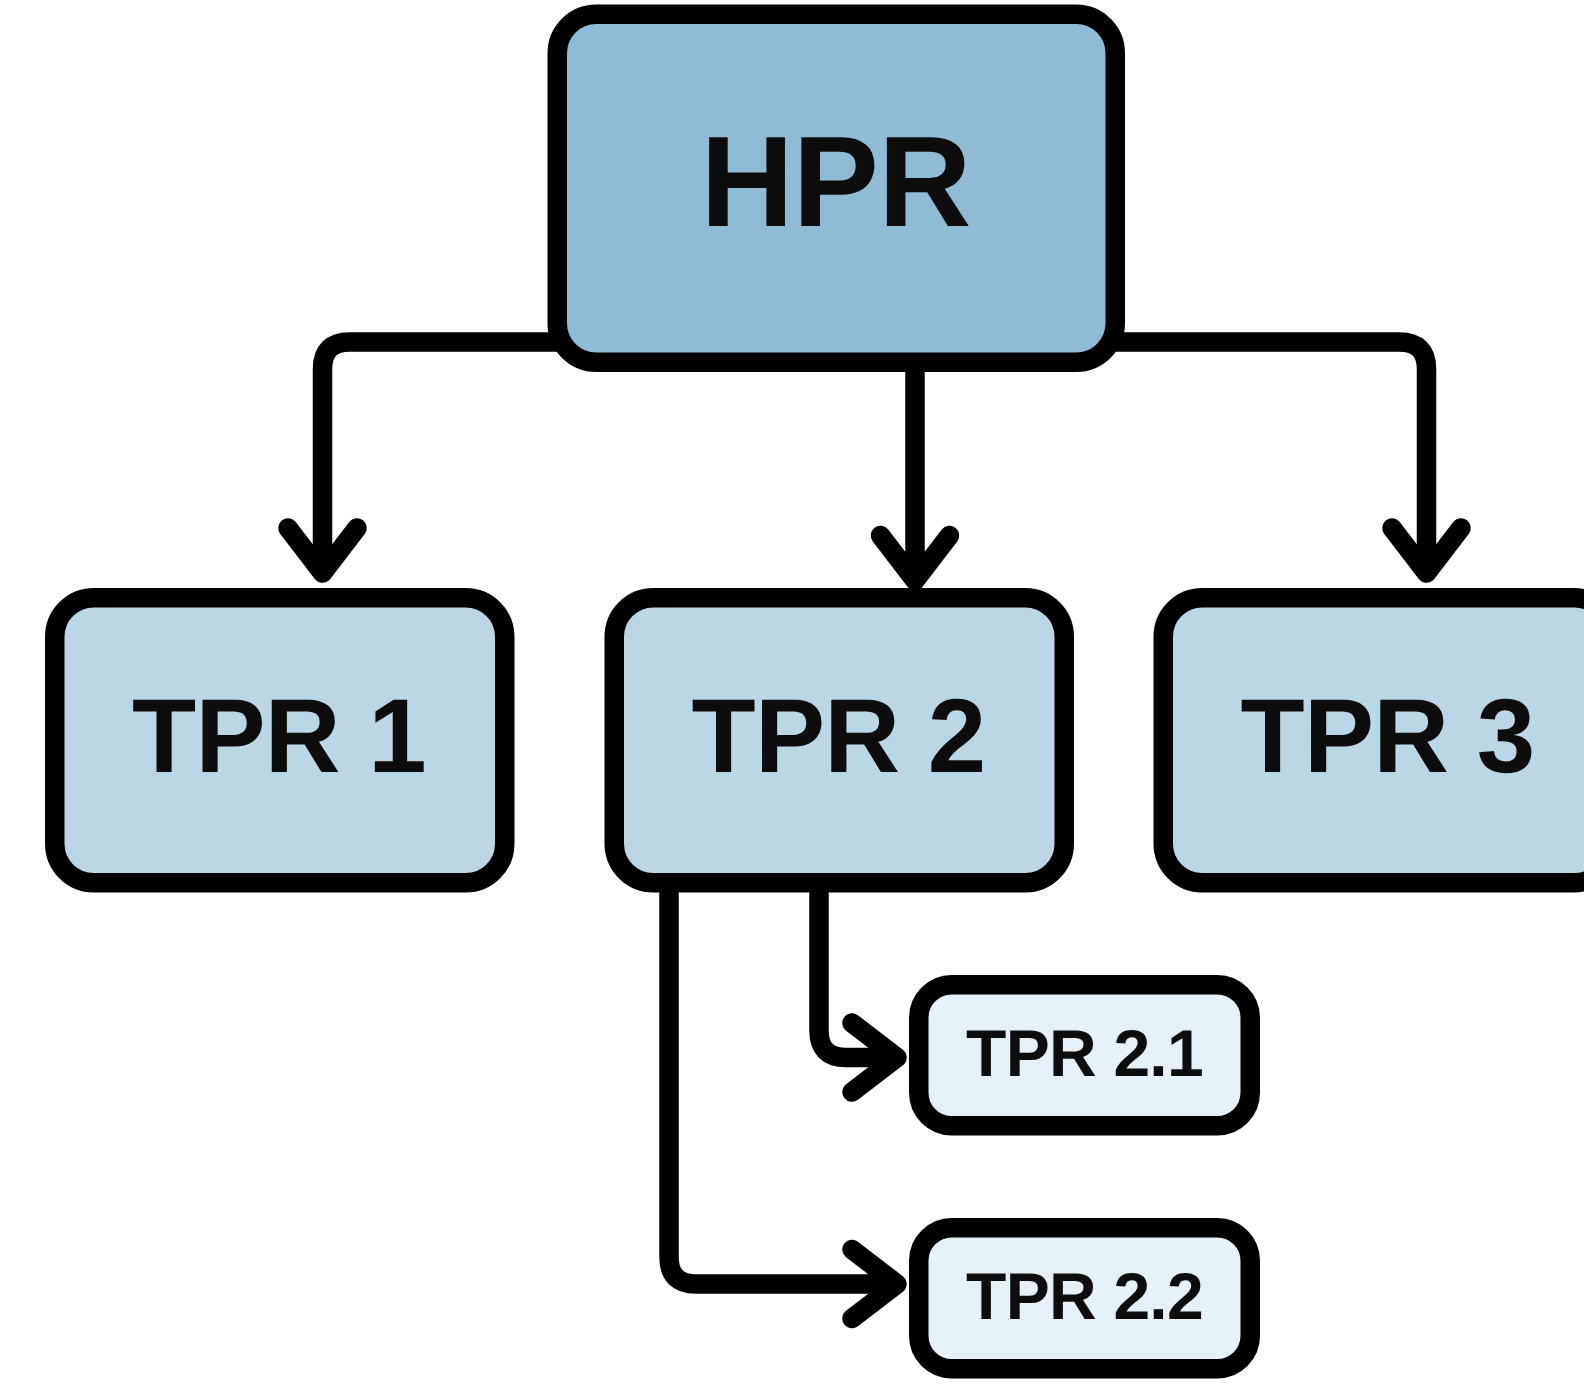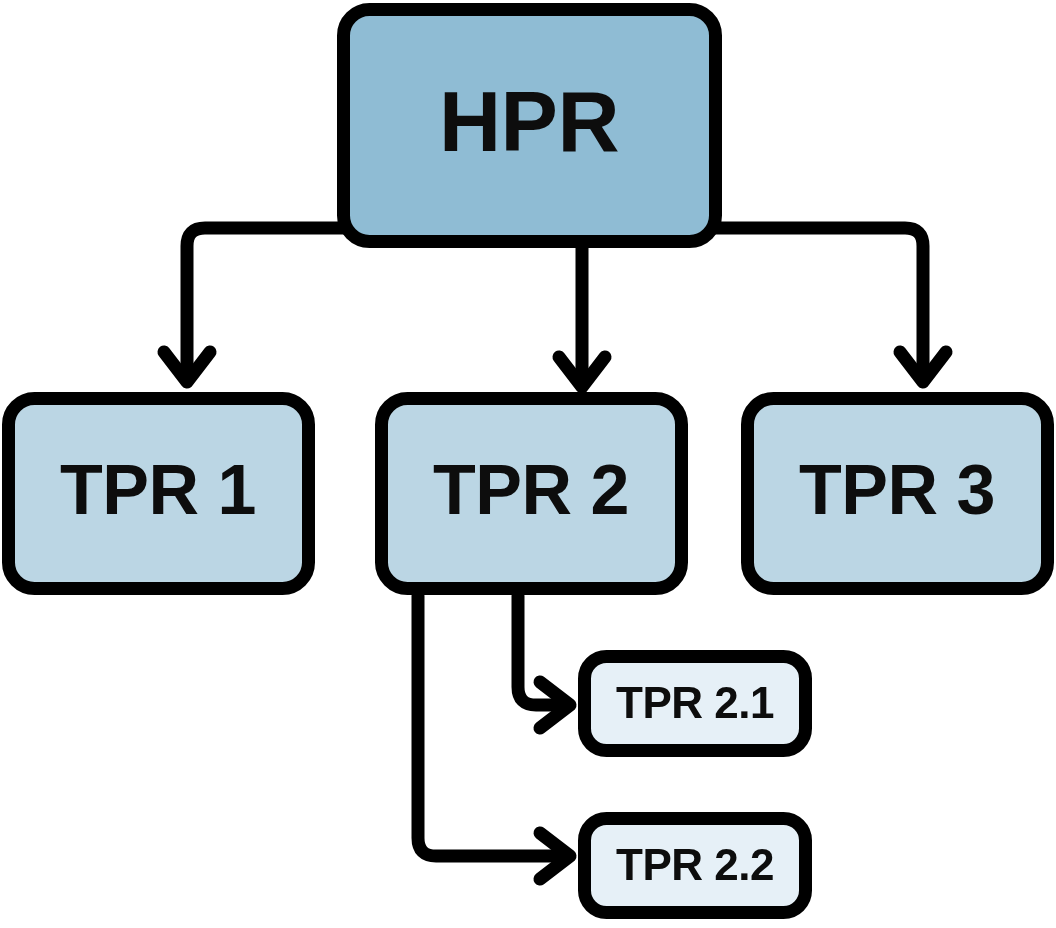--- a/index.html
+++ b/index.html
@@ -10,20 +10,21 @@
   body {
     width: 1056px;
     height: 928px;
     overflow: hidden;
     font-family: "Liberation Sans", sans-serif;
   }
   #diagram-root {
     position: relative;
     width: 904px;
     height: 928px;
+    padding-left: 28px;
   }
   svg#flowchart {
     display: block;
     width: 1056px;
     height: 928px;
   }
   .node-rect {
     stroke: #000000;
     stroke-width: 13;
     stroke-linejoin: round;

